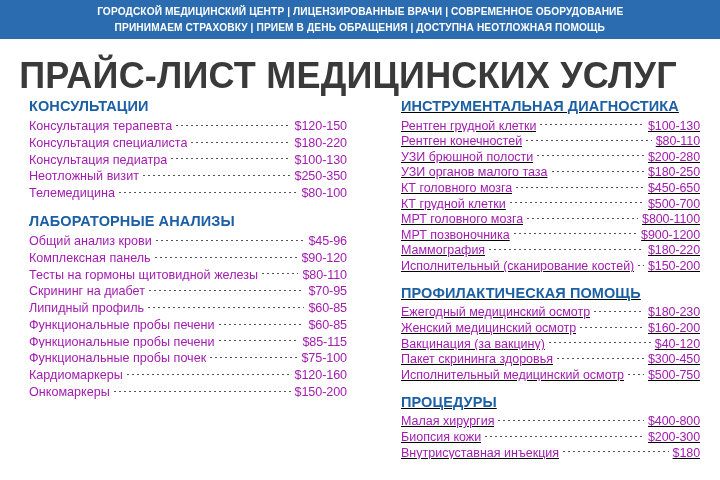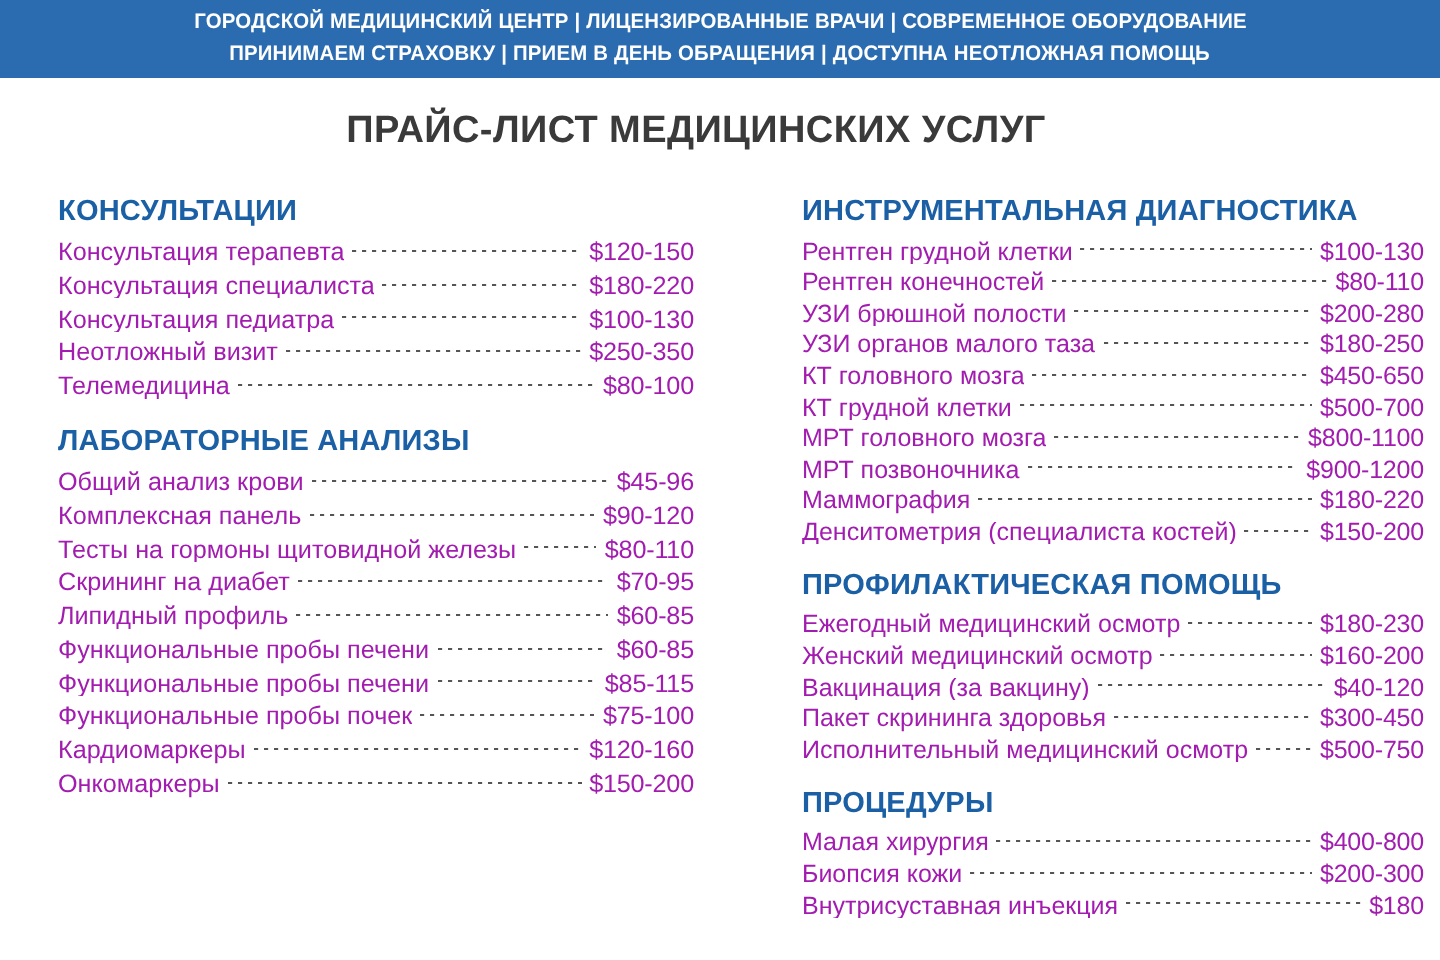--- a/index.html
+++ b/index.html
@@ -49,21 +49,21 @@
     transform: scaleX(0.97);
   }
 
   
   .title {
     position: absolute;
     left: 0;
     top: 55px;
     width: 696px;
     text-align: center;
-    font-size: 19px;
+    font-size: 36px;
     font-weight: bold;
     color: #3a3a3a;
     letter-spacing: 0.2px;
     white-space: nowrap;
   }
 
   
   .columns {
     position: absolute;
     left: 0;
@@ -76,21 +76,22 @@
     box-sizing: border-box;
   }
   .col-left {
     width: 355px;
     padding-left: 29px;
     padding-right: 8px;
   }
   .col-right {
     width: 365px;
     padding-left: 46px;
-    padding-right: 8px;
+    padding-right: 20px;
+    text-decoration: underline;
   }
 
   .section {
     margin-bottom: 2px;
   }
   .section + .section {
     margin-top: 11px;
   }
   .section-title {
     color: #1b5fa5;
@@ -280,21 +281,21 @@
             <span class="row-label">МРТ позвоночника</span>
             <span class="row-dots"></span>
             <span class="row-price">$900-1200</span>
           </div>
           <div class="row">
             <span class="row-label">Маммография</span>
             <span class="row-dots"></span>
             <span class="row-price">$180-220</span>
           </div>
           <div class="row">
-            <span class="row-label">Денситометрия (специалиста костей)</span>
+            <span class="row-label">Исполнительный (сканирование костей)</span>
             <span class="row-dots"></span>
             <span class="row-price">$150-200</span>
           </div>
         </div>
         <div class="section">
           <div class="section-title">ПРОФИЛАКТИЧЕСКАЯ ПОМОЩЬ</div>
           <div class="row">
             <span class="row-label">Ежегодный медицинский осмотр</span>
             <span class="row-dots"></span>
             <span class="row-price">$180-230</span>

